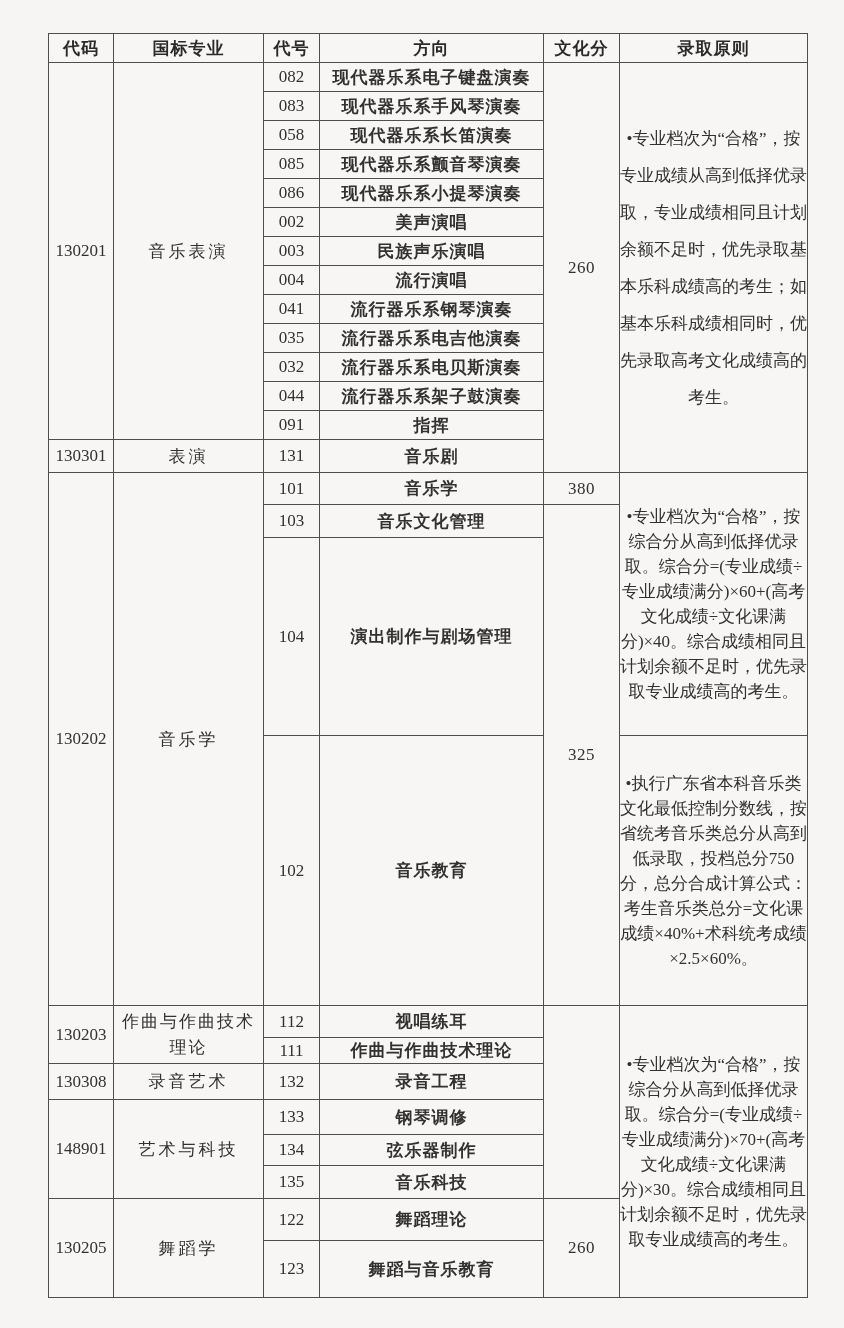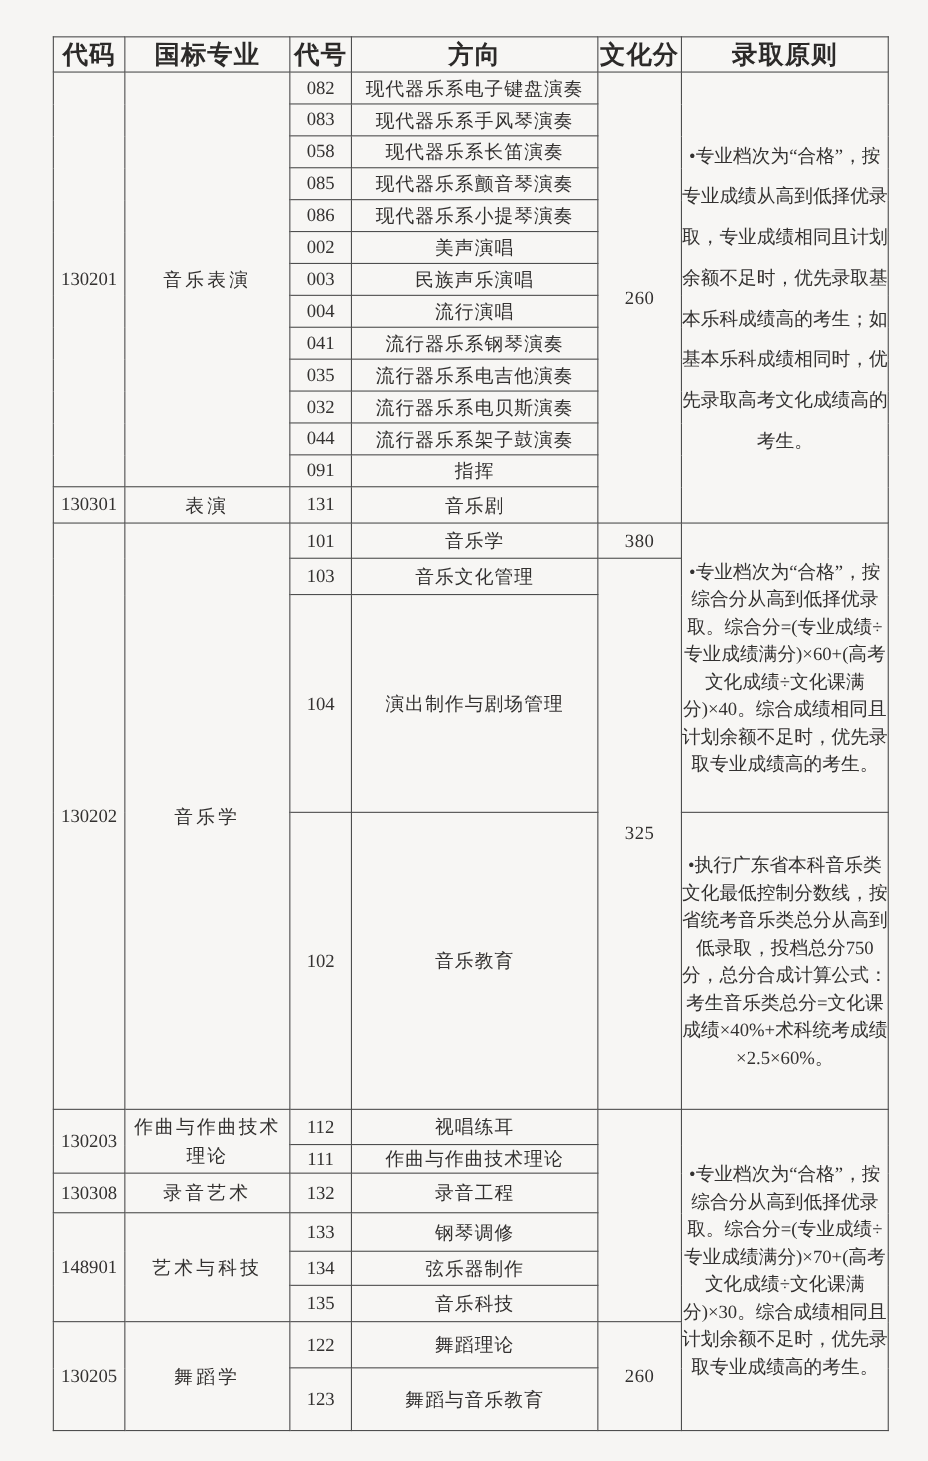--- a/index.html
+++ b/index.html
@@ -30,29 +30,29 @@
   table.adm th, table.adm td {
     border: 1.6px solid #4e4e4e;
     padding: 0;
     text-align: center;
     vertical-align: middle;
     font-size: 17px;
     color: #333130;
     overflow: hidden;
   }
   table.adm th {
-    font-size: 23px;
+    font-size: 17px;
     font-weight: bold;
     letter-spacing: 1px;
     height: 28px;
     color: #2c2a29;
   }
   td.major-name { letter-spacing: 3px; }
   td.major-narrow { padding: 0 26px; letter-spacing: 2px; line-height: 26px; }
-  td.direction { letter-spacing: 1px; }
+  td.direction { letter-spacing: 1px; font-weight: bold; }
   td.score { font-size: 17px; letter-spacing: 0.5px; margin-top: 16px; }
   td.principle {
     text-align: justify;
     text-justify: inter-character;
     vertical-align: middle;
     padding: 6px 10px 6px 11px;
     font-size: 17px;
     color: #343230;
     margin-top: 38px;
   }

